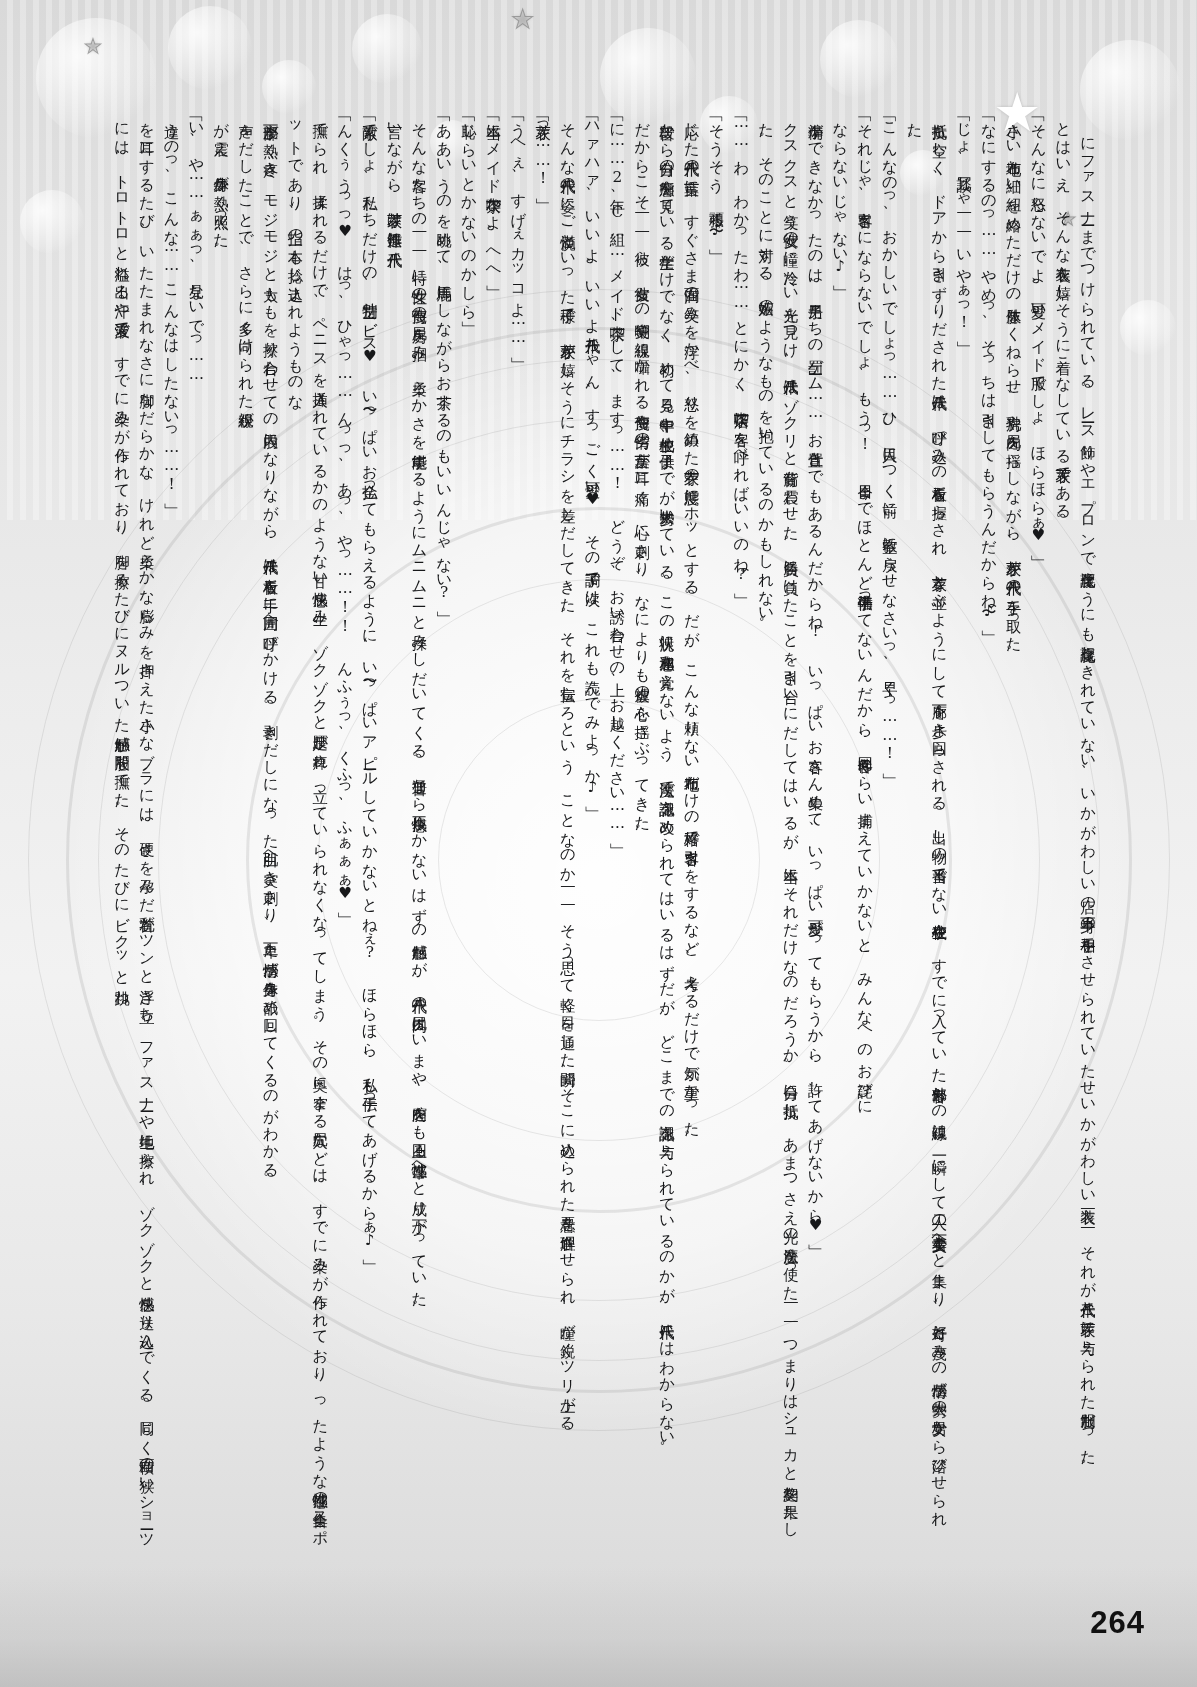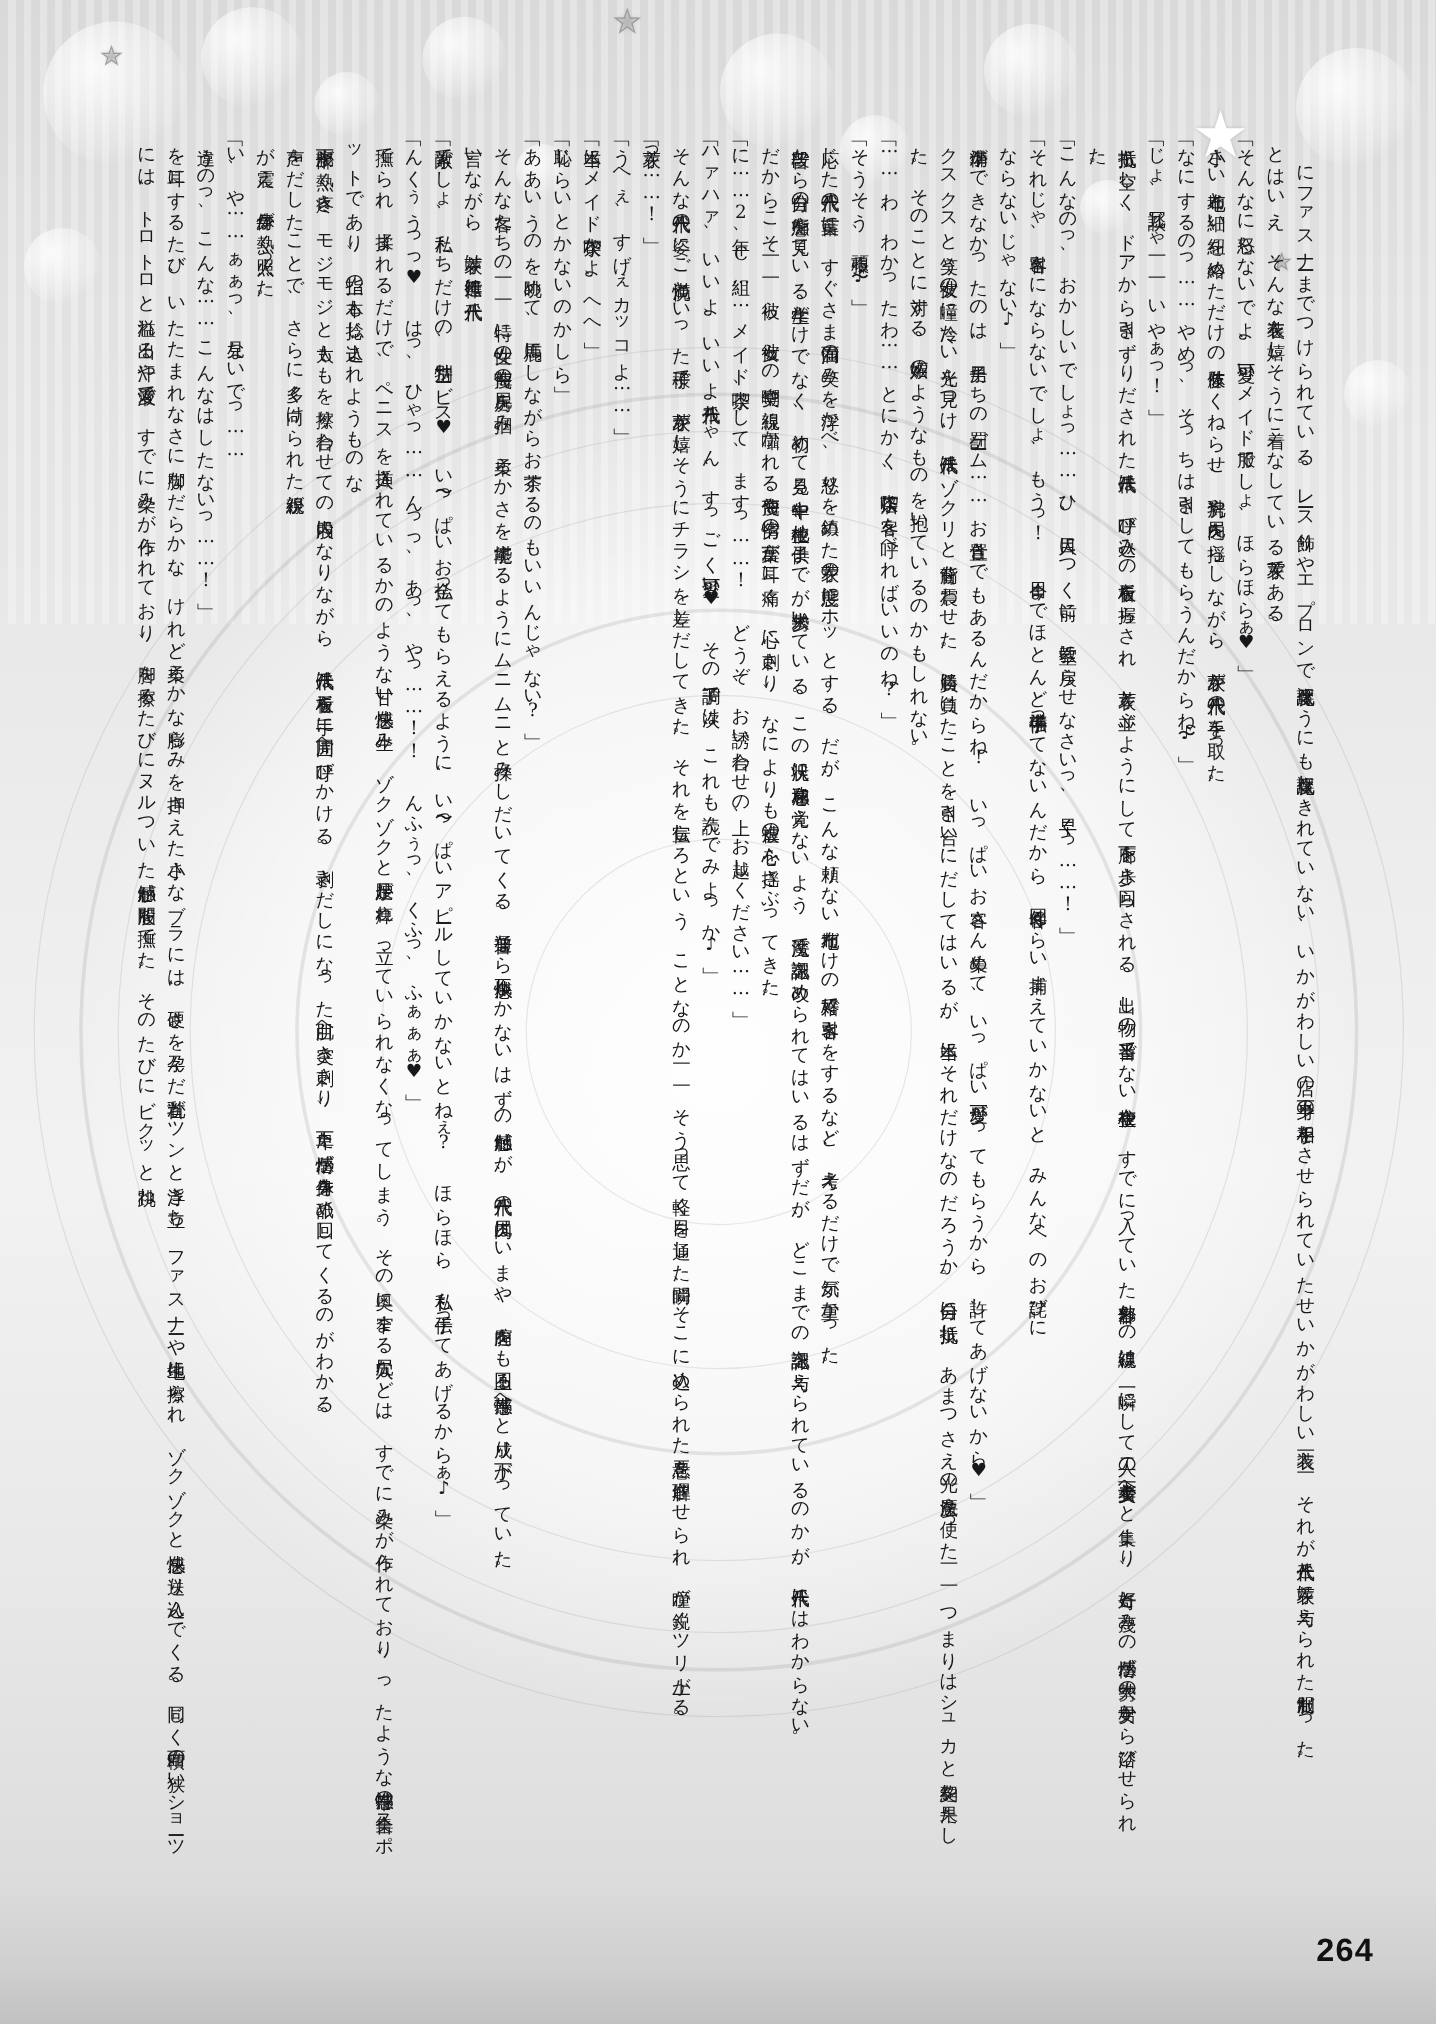--- a/index.html
+++ b/index.html
@@ -106,21 +106,21 @@
     white-space: pre-wrap;
   }
 
   
   #page-number {
     position: absolute;
     right: 52px;
     bottom: 46px;
     font-family: "Liberation Sans", sans-serif;
     font-weight: bold;
-    font-size: 27px;
+    font-size: 31px;
     color: #111;
     letter-spacing: 1px;
   }
 
   
   .bottom-band {
     position: absolute;
     left: 0; right: 0; bottom: 0; height: 120px;
     background: linear-gradient(180deg, rgba(200,200,200,0) 0%, rgba(190,190,190,0.35) 60%, rgba(175,175,175,0.55) 100%);
   }

